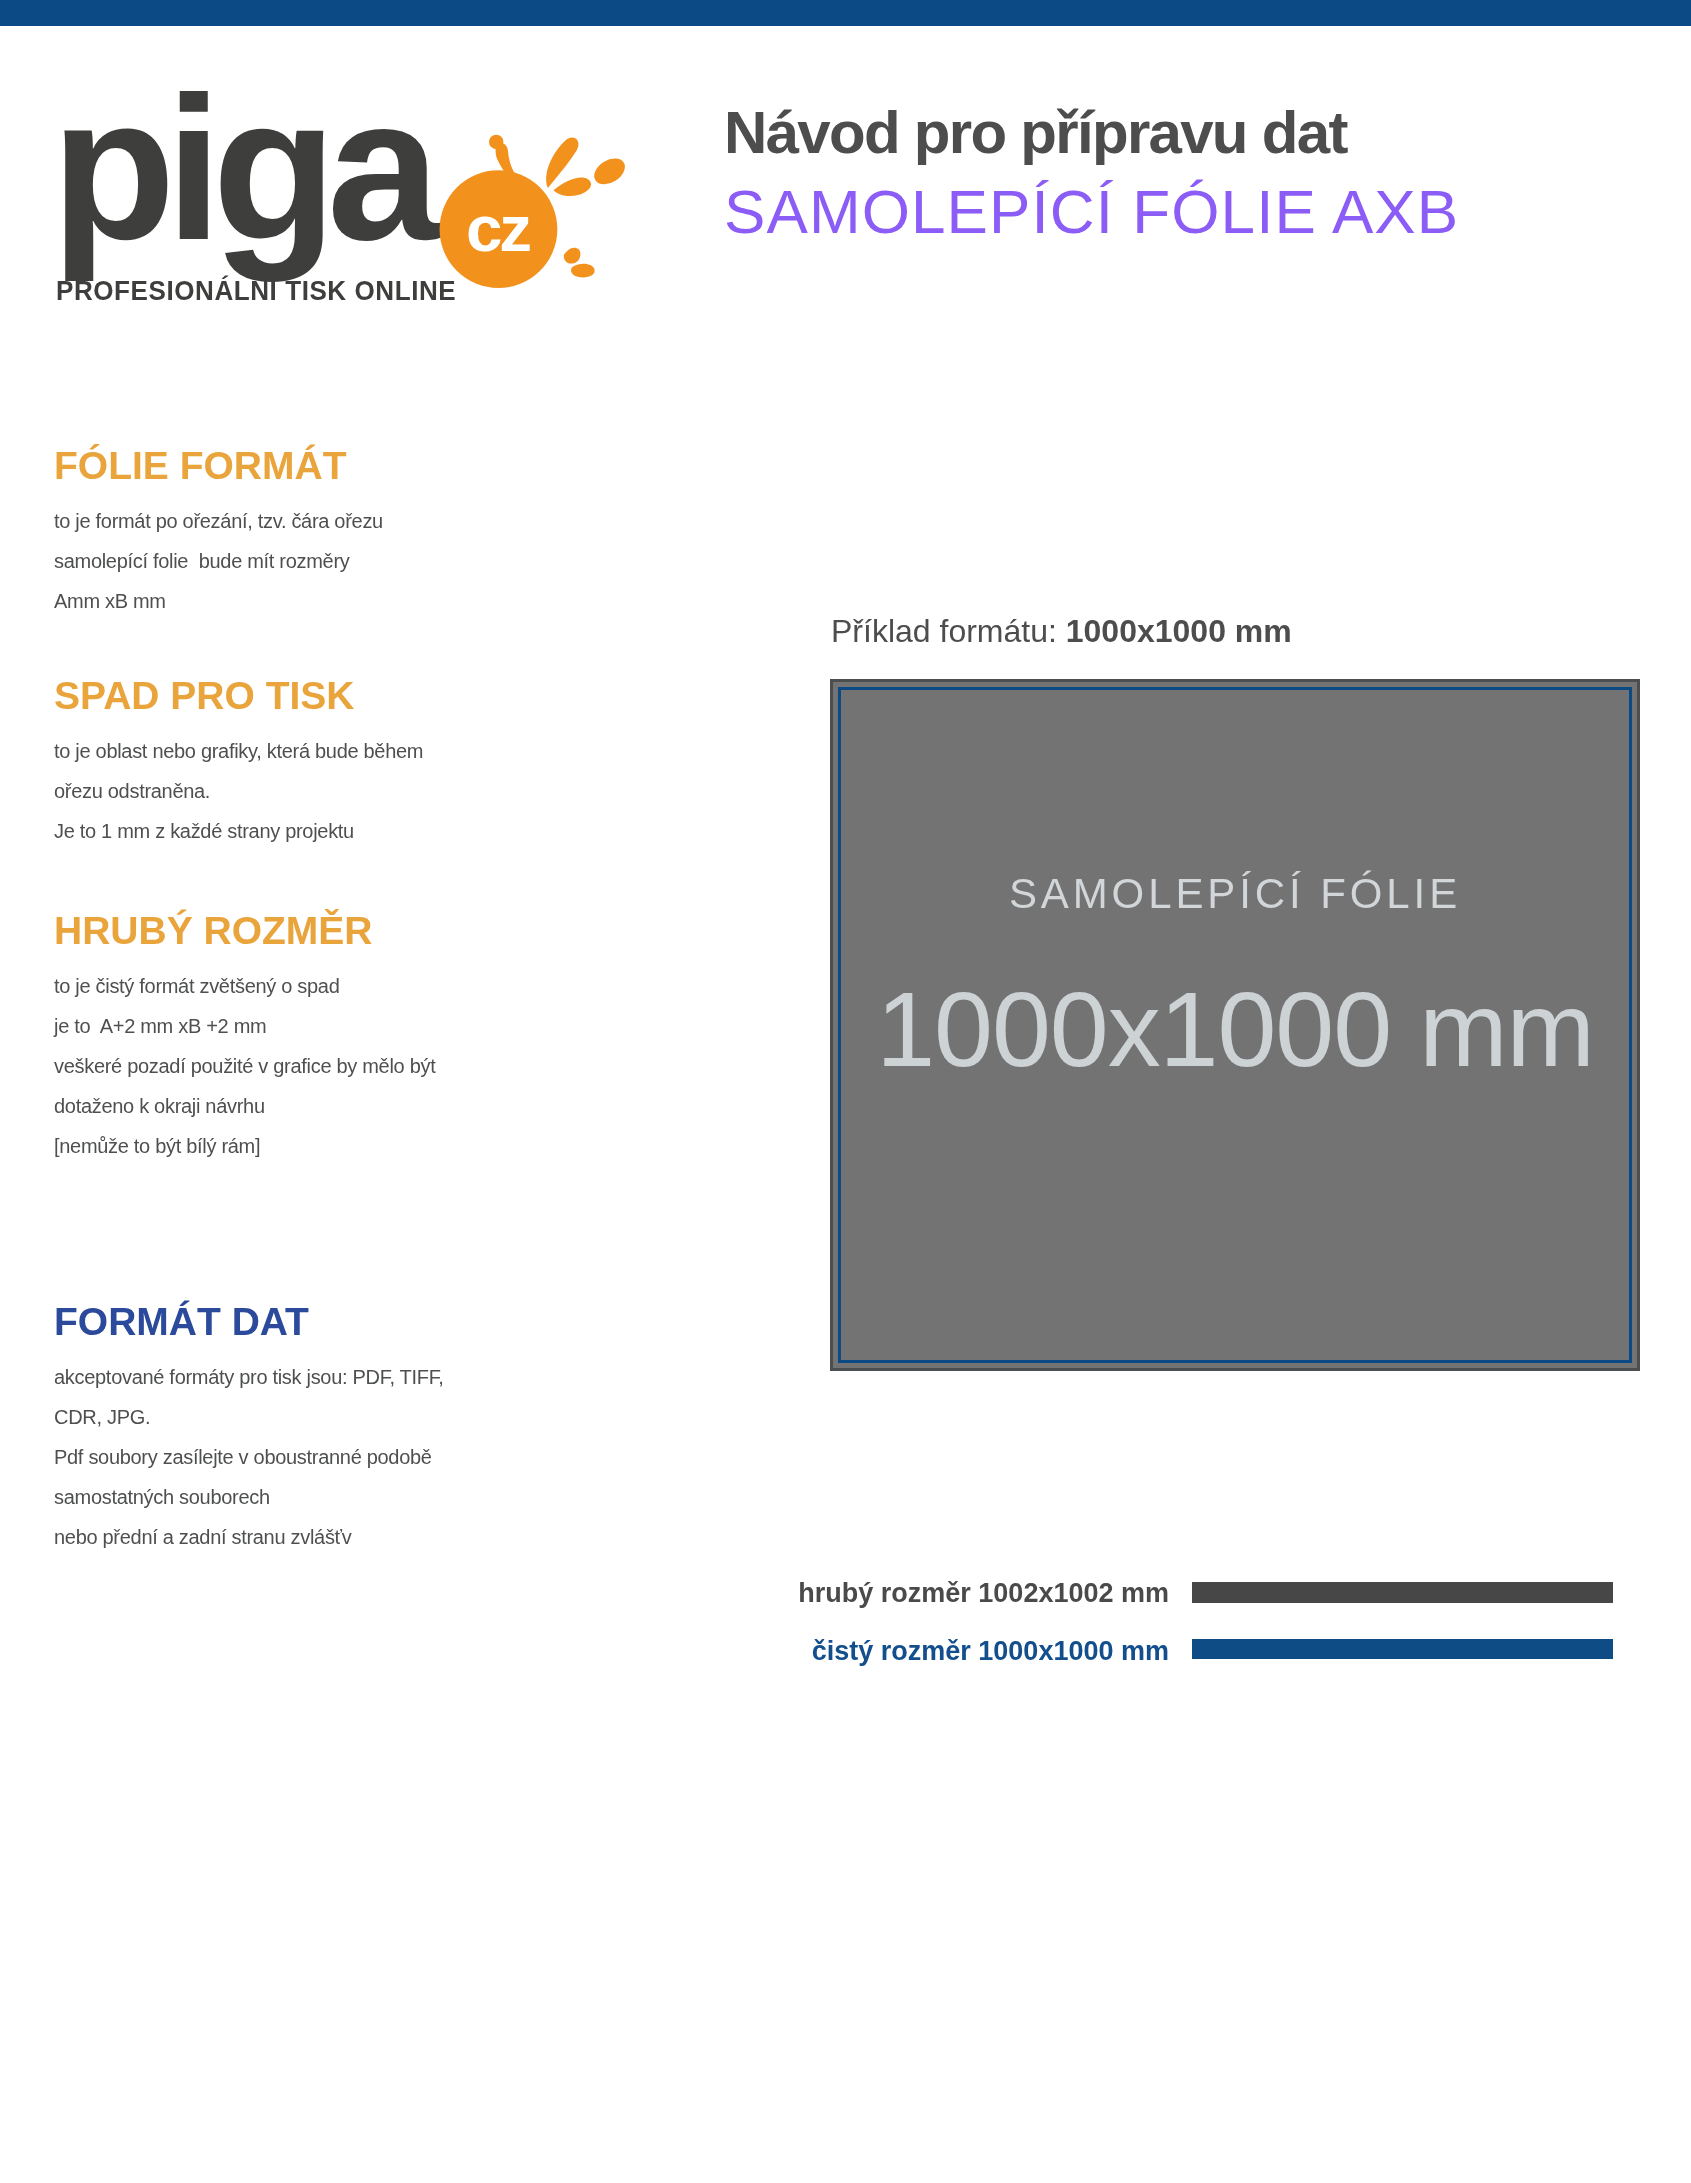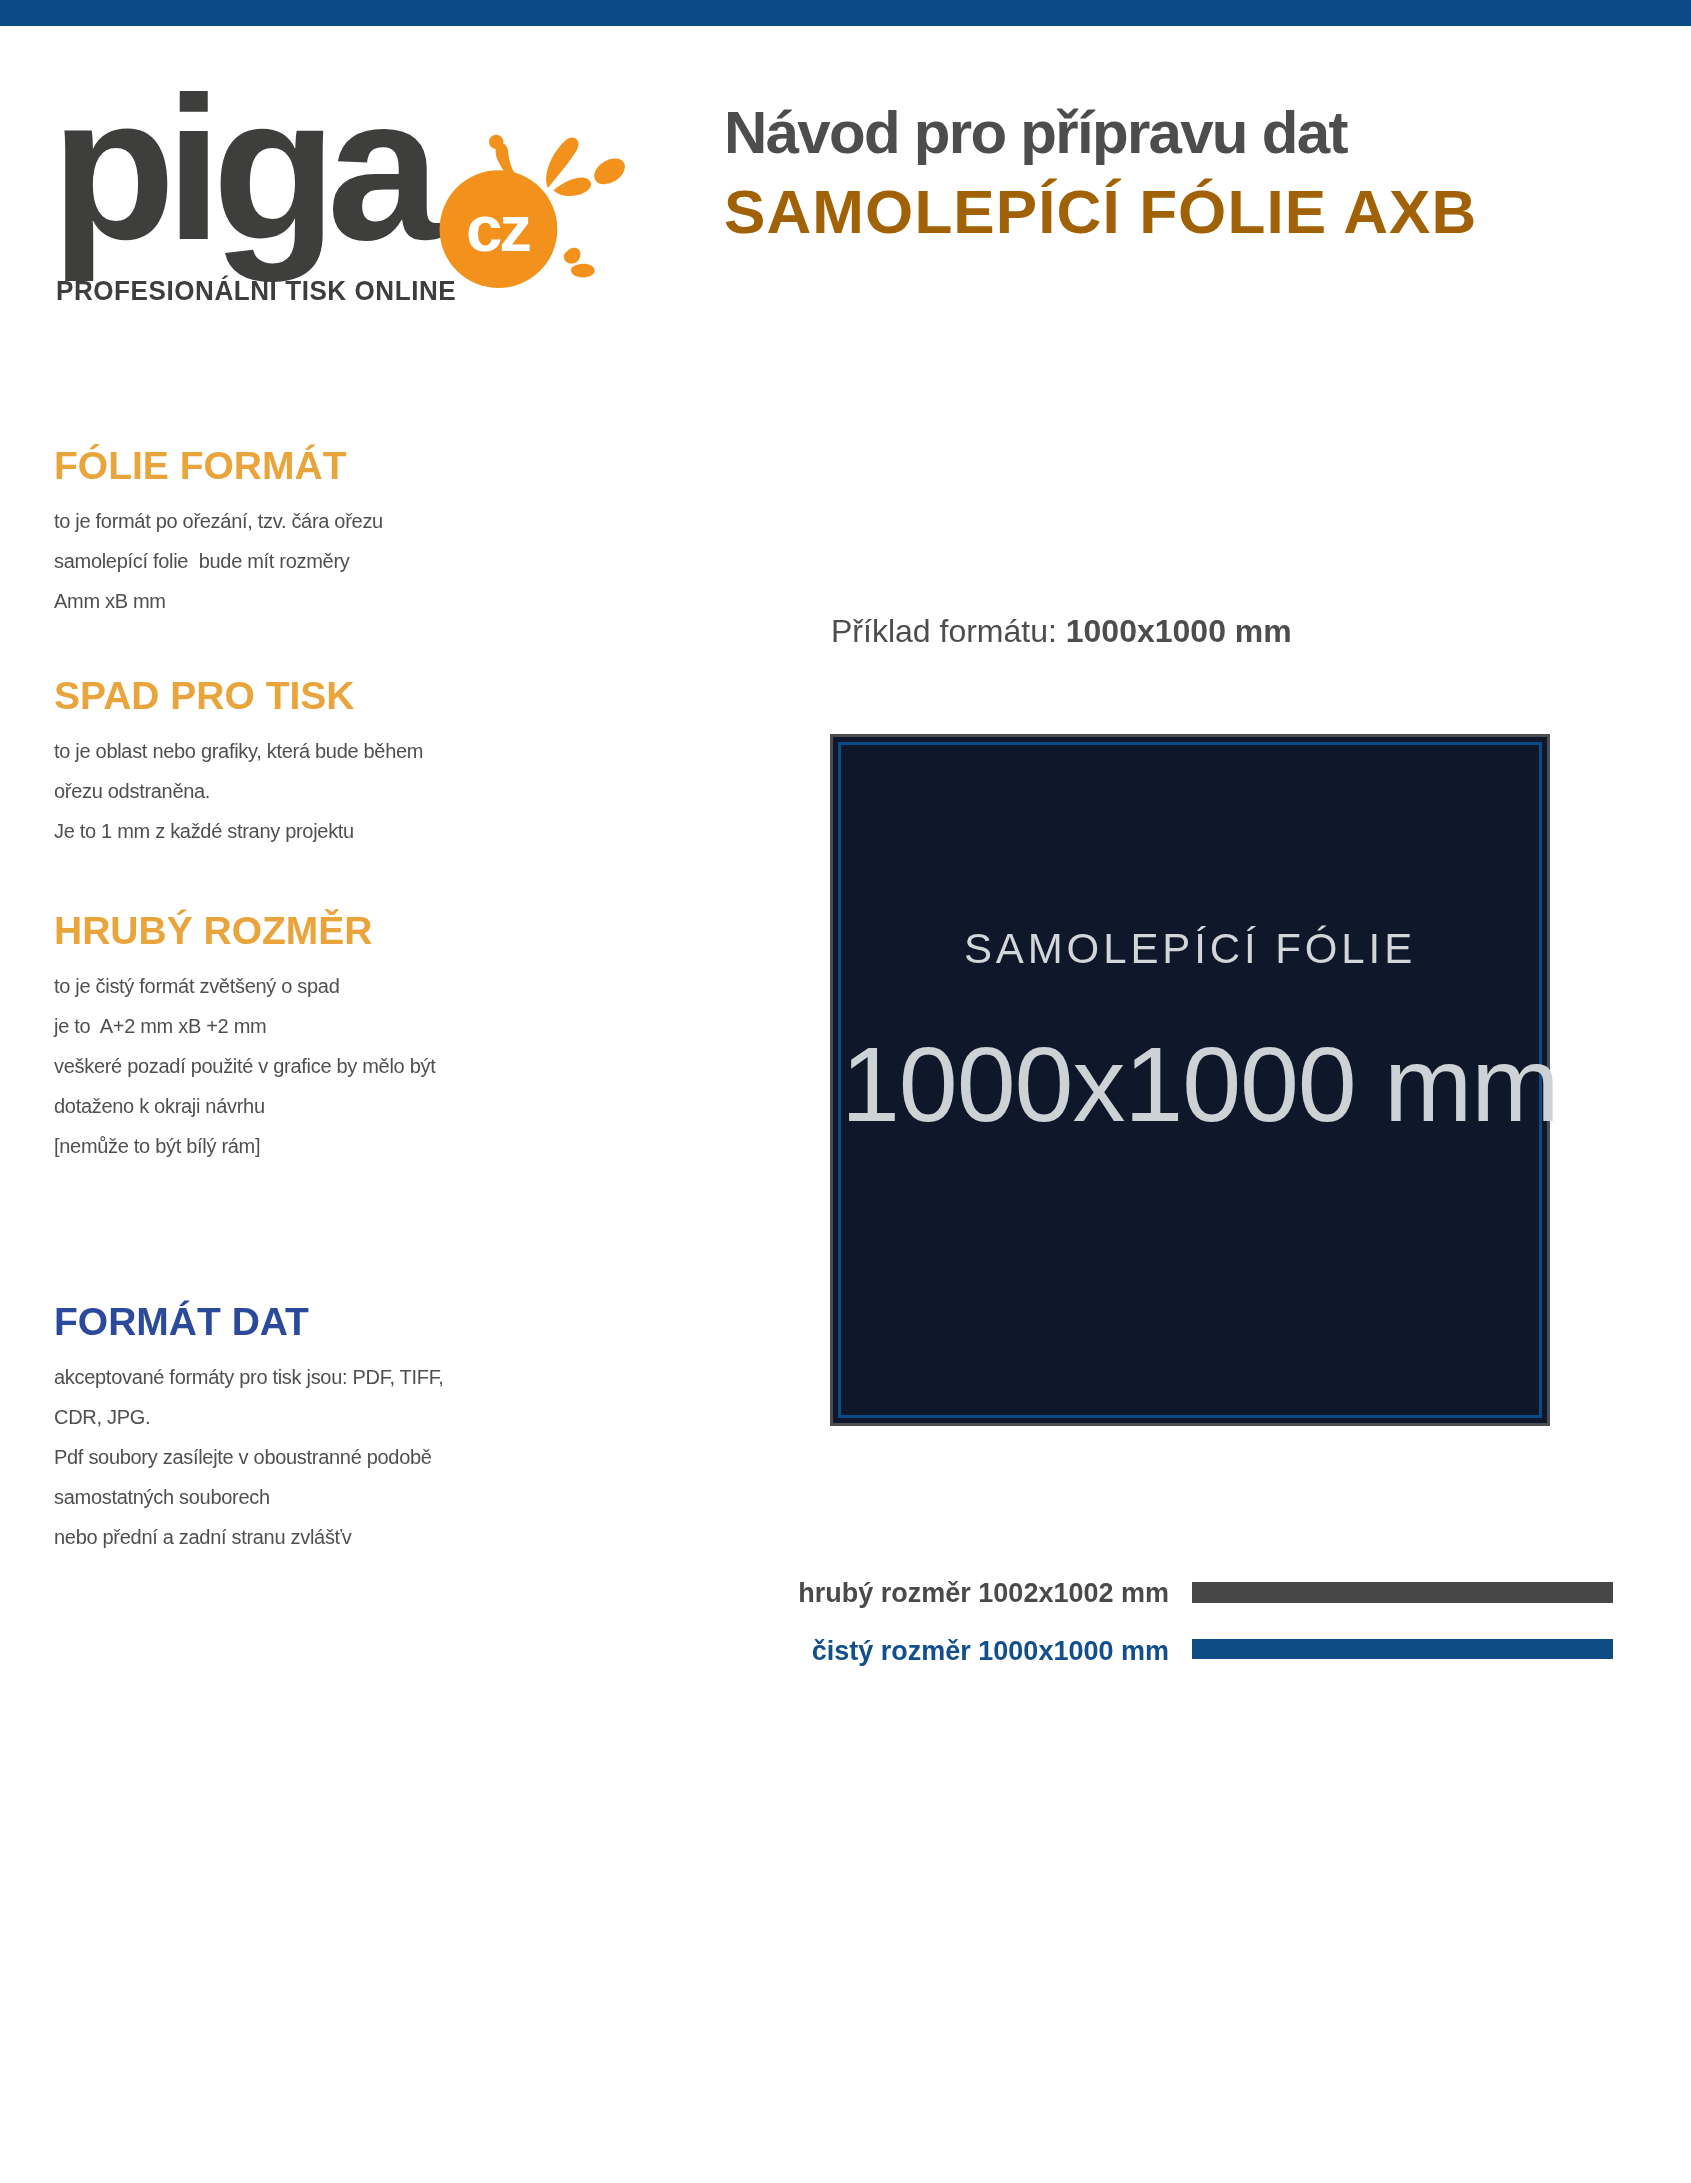--- a/index.html
+++ b/index.html
@@ -31,21 +31,21 @@
     transform:scaleX(0.93);transform-origin:left top;white-space:nowrap;
   }
   
   .titles{position:absolute;left:724px;top:85px;margin-top:16px;}
   .doc-title{
     font-size:60px;font-weight:bold;color:#4D4D4D;
     letter-spacing:-1.7px;line-height:1.05;white-space:nowrap;
   }
   .doc-subtitle{
     margin-top:14.5px;
-    font-size:62px;font-weight:bold;color:#a16207;
+    font-size:62px;font-weight:normal;color:#8b5cf6;
     letter-spacing:1.1px;line-height:1.05;white-space:nowrap;text-align:center;
   }
   
   .sec{position:absolute;left:54px;width:764px;}
   .sec h2{
     margin:0 0 14.5px 0;font-size:39px;font-weight:bold;
     line-height:1.05;letter-spacing:0;white-space:nowrap;
   }
   .sec.orange h2{color:#E9A43C;}
   .sec.blue h2{color:#2B4A9B;}
@@ -57,22 +57,22 @@
   .sec2{top:676px;}
   .sec3{top:911px;}
   .sec4{top:1302px;}
   
   .example-label{
     position:absolute;left:831px;top:613px;
     font-size:32px;color:#4D4D4D;white-space:nowrap;
   }
   .example-label .val{font-weight:bold;}
   .board{
-    position:absolute;left:830px;top:734px;width:720px;height:692px;
-    border:3.3px solid #4A4E50;box-sizing:border-box;background:#0f172a;
+    position:absolute;left:830px;top:679px;width:810px;height:692px;
+    border:3.3px solid #4A4E50;box-sizing:border-box;background:#737373;
   }
   .board-inner{
     position:absolute;inset:5px;
     border:3.3px solid #0B4A84;
   }
   .wm1{
     position:absolute;left:0;right:0;top:180px;
     text-align:center;font-size:42px;font-weight:400;
     letter-spacing:3.9px;color:#D2D6D8;white-space:nowrap;
   }

